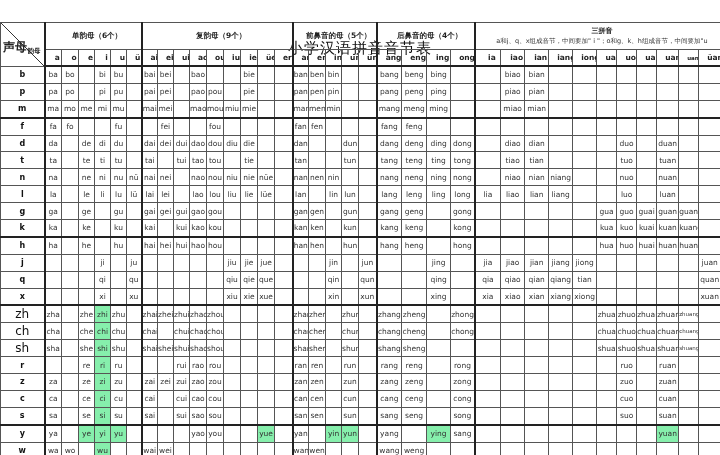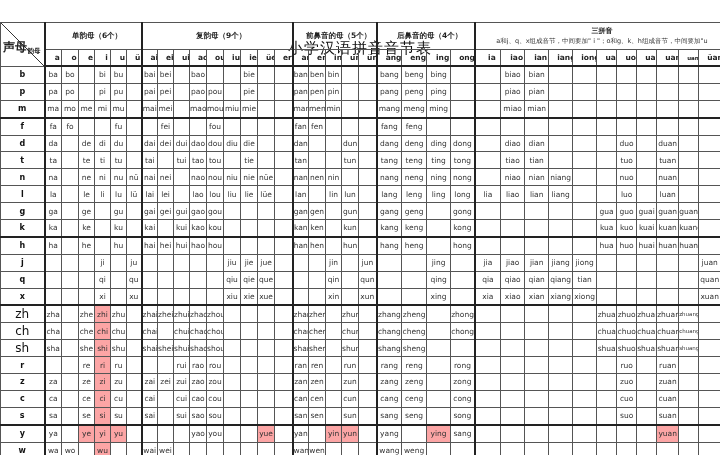--- a/index.html
+++ b/index.html
@@ -6,21 +6,21 @@
   body { width:720px; height:455px; overflow:hidden; font-family:"DejaVu Sans", sans-serif; color:#222; position:relative; }
   .title { position:absolute; left:0; top:0; width:720px; height:22px; text-align:center; font-size:15px; line-height:24px; color:#111; font-family:"DejaVu Sans", sans-serif; letter-spacing:1px;margin-top:36px; }
   table { position:absolute; left:0; top:22px; border-collapse:collapse; table-layout:fixed; width:720px; }
   td, th { border:1px solid #555; padding:0; text-align:center; vertical-align:middle; overflow:hidden; white-space:nowrap; font-weight:normal; }
   th { font-size:8px; font-weight:bold;padding-left:8px; }
   .h1 th { height:26px; font-size:7.5px; }
   .h2 th { height:15px; font-size:7.5px; font-weight:bold; }
   td { height:15.9px; font-size:7.5px; color:#333; }
   td.ini { font-weight:bold; font-size:8px; color:#111; }
   td.ini.small { font-weight:normal; font-size:12px; }
-  td.shade { background:#fca5a5; }
+  td.shade { background:#86efac; }
   .corner { position:relative; }
   .corner svg { position:absolute; left:0; top:0; }
   .corner .l1 { position:absolute; left:2px; bottom:10px; font-size:12px; font-weight:bold; }
   .corner .l2 { position:absolute; right:3px; bottom:10px; font-size:6.5px; font-weight:bold;margin-left:24px; }
   .sanpin-title { display:block; font-size:7px; font-weight:bold; line-height:10px; }
   .sanpin-note { display:block; font-size:6.5px; font-weight:normal; line-height:10px; color:#333; }
   .thick-l { border-left:2px solid #222 !important; }
   .thick-b { border-bottom:2px solid #222 !important; }
   .tiny { font-size:5.5px !important; }
 </style>

